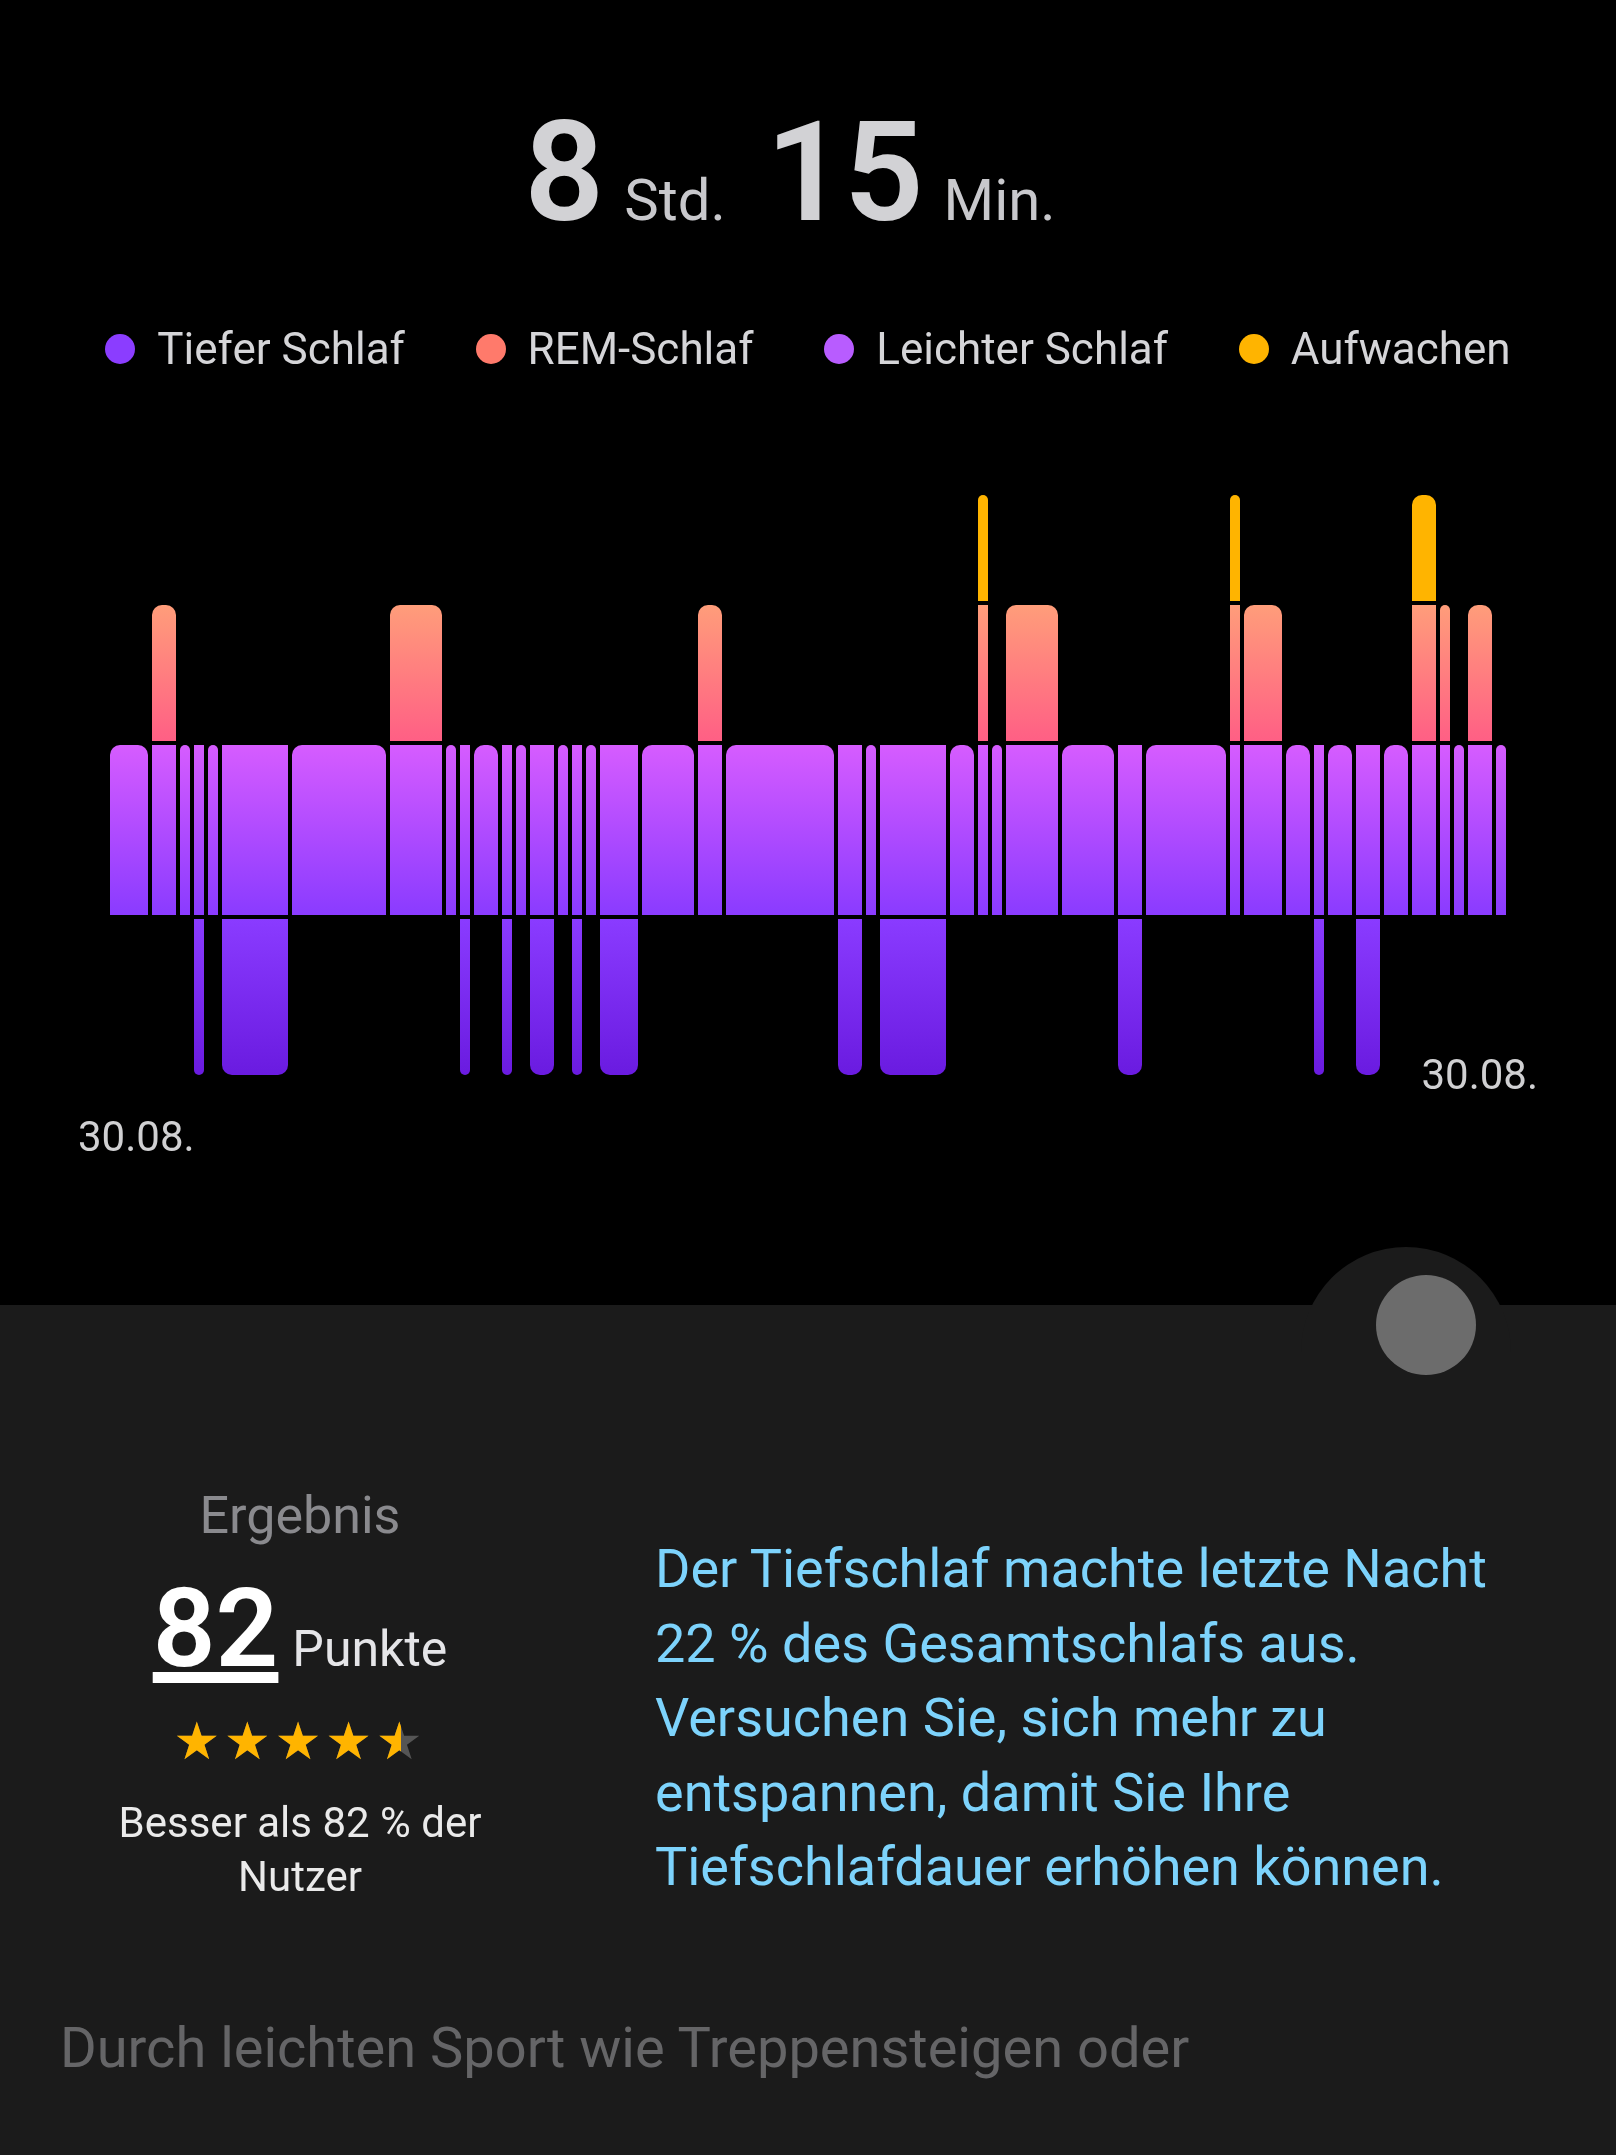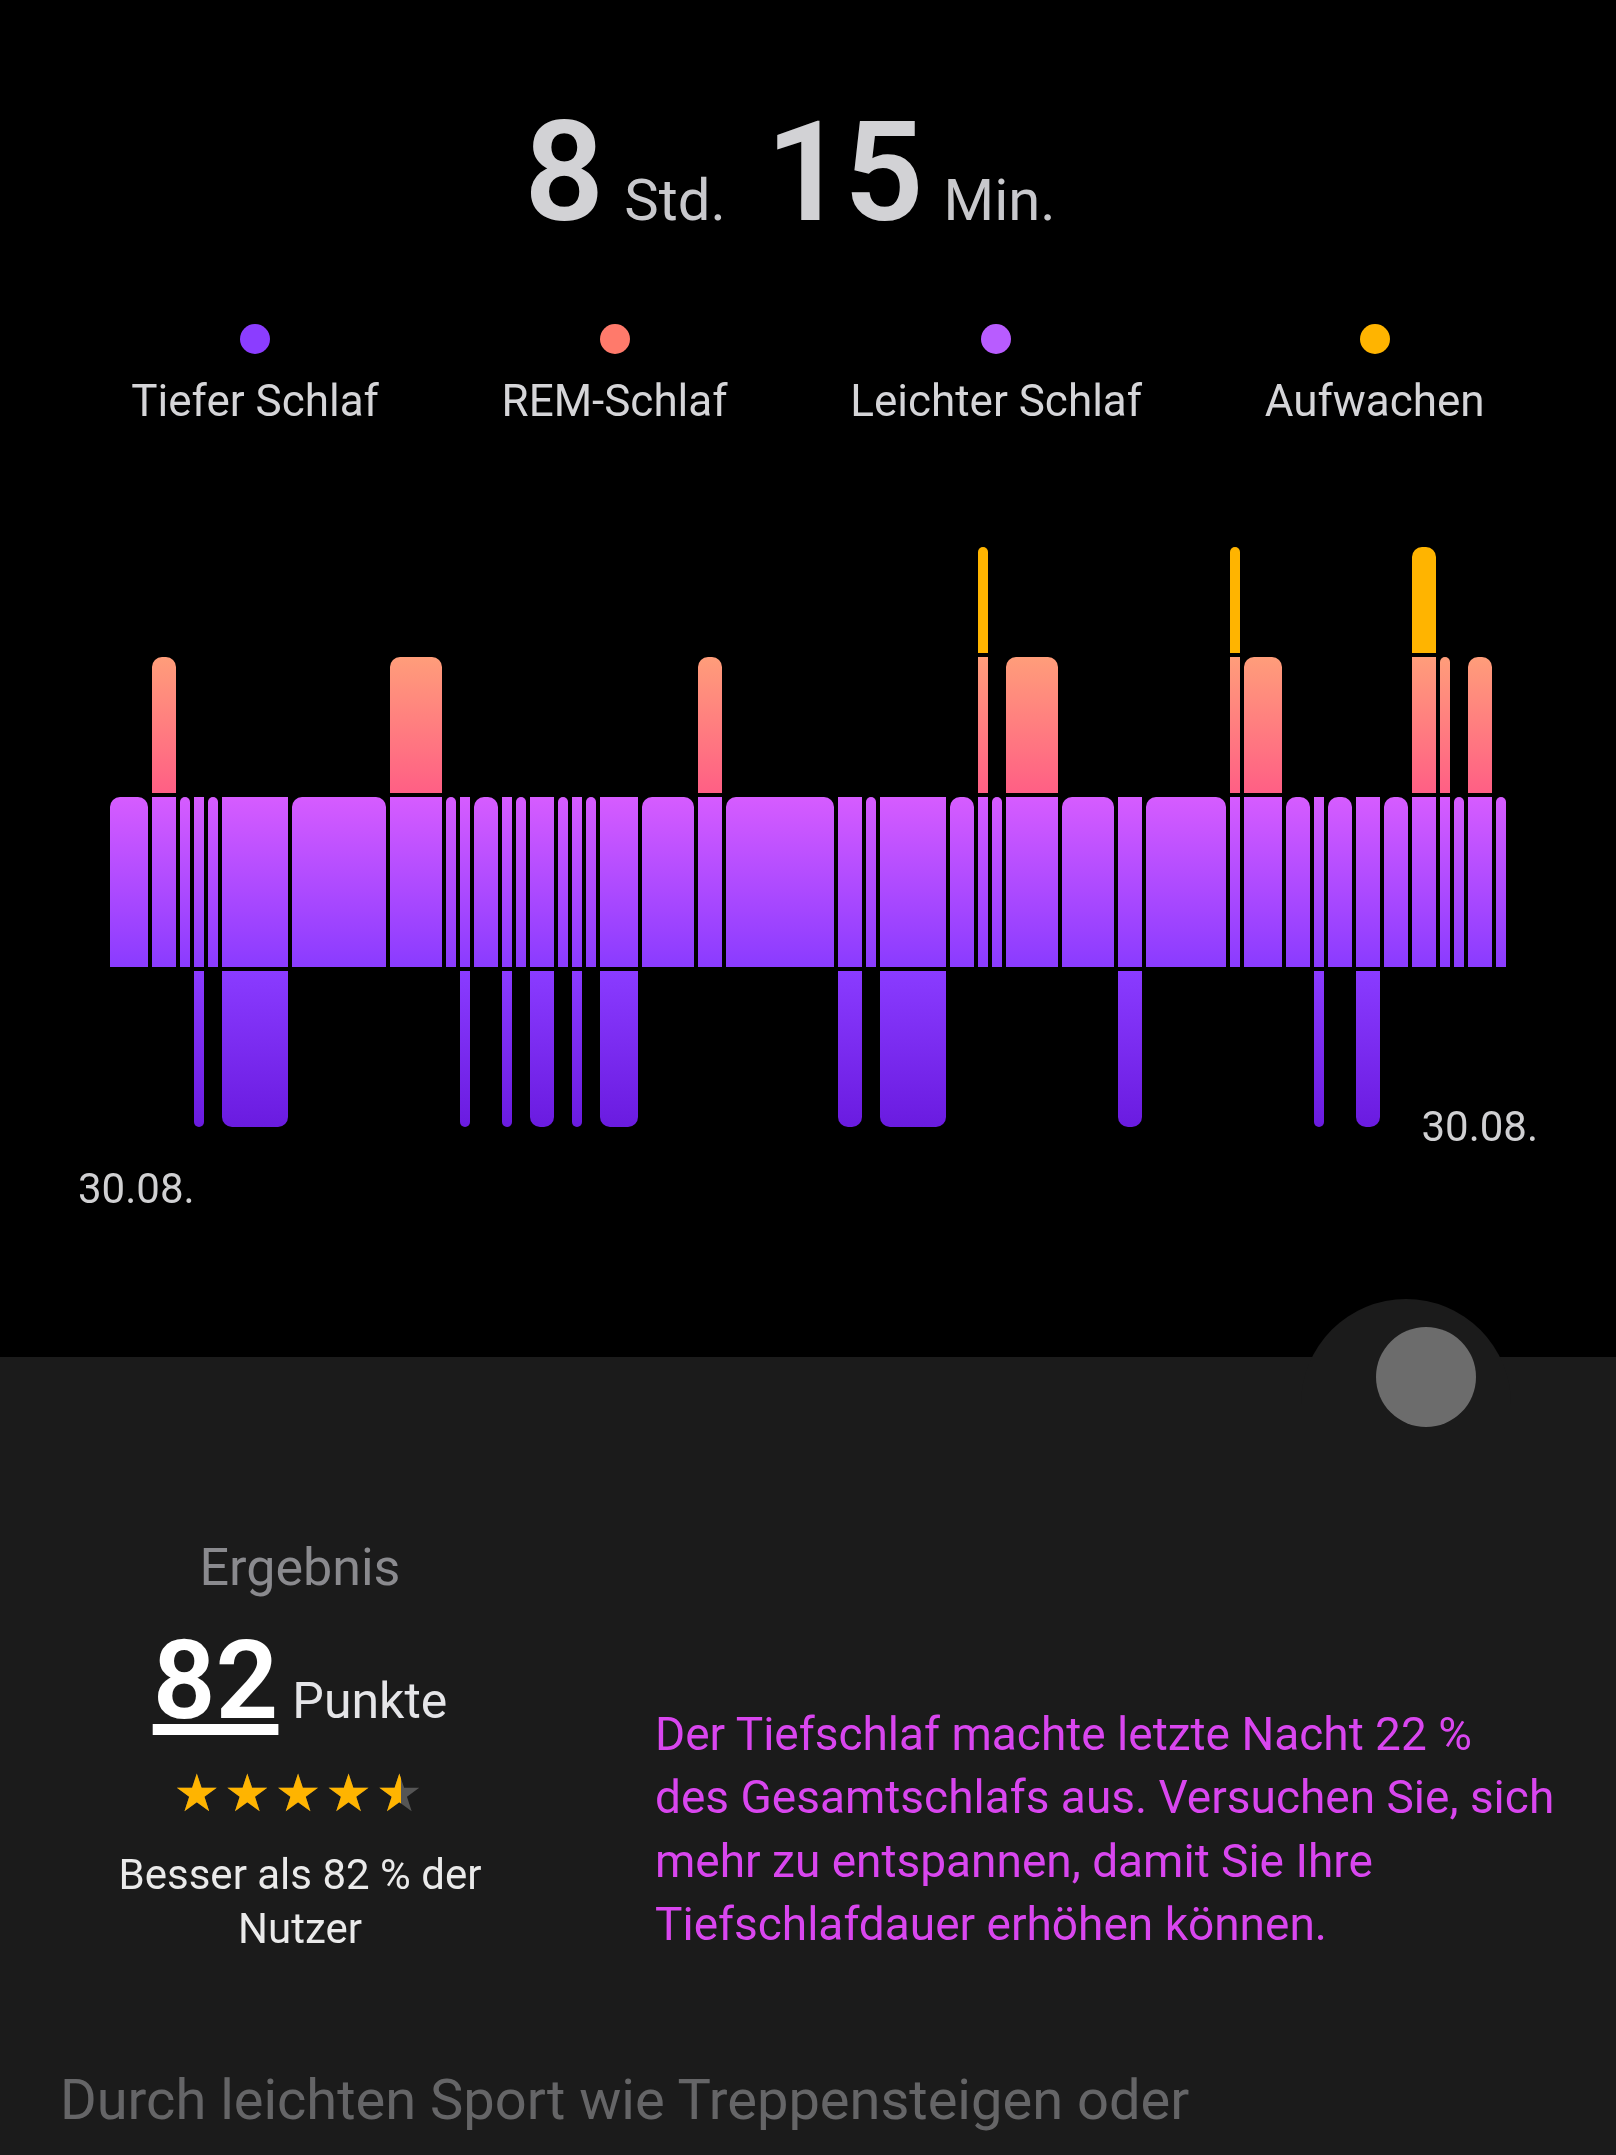--- a/index.html
+++ b/index.html
@@ -43,21 +43,20 @@
     align-items: center;
     padding: 70px 70px 40px 70px;
   }
   .legend-item {
     display: flex;
     align-items: center;
     gap: 22px;
     font-size: 44px;
     color: #d5d5d8;
     line-height: 1.15;
-    flex-direction: column;
   }
   .dot {
     width: 30px;
     height: 30px;
     border-radius: 50%;
     flex: 0 0 30px;
   }
   .dot-deep  { background: #8b3dff; }
   .dot-light { background: #b85cff; }
   .dot-rem   { background: #ff7a6b; }
@@ -176,22 +175,22 @@
     line-height: 1.3;
   }
   .divider {
     width: 1px;
     background: #555;
     margin: 0 20px;
   }
   .col-right {
     flex: 1;
     padding-left: 34px;
-    color: #d946ef;
-    font-size: 46px;
+    color: #7dd3fc;
+    font-size: 54px;
     line-height: 1.38;
   }
 
   .bottom-teaser {
     margin-top: 110px;
     color: #d5d5d8;
     font-size: 56px;
     opacity: 0.4;
     white-space: nowrap;
     overflow: hidden;

